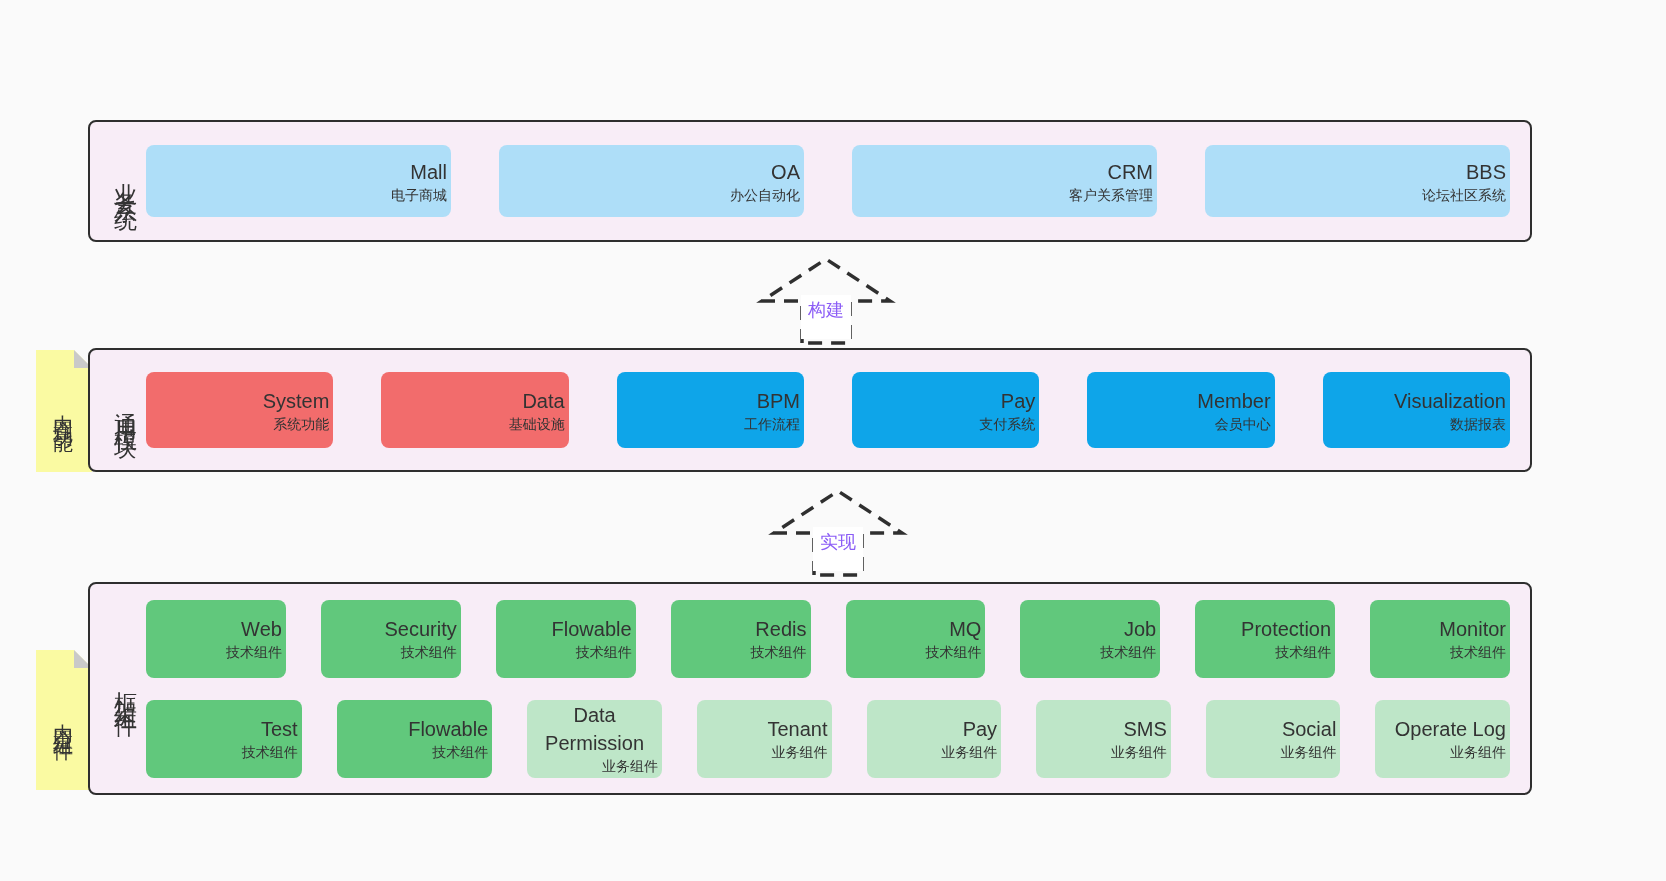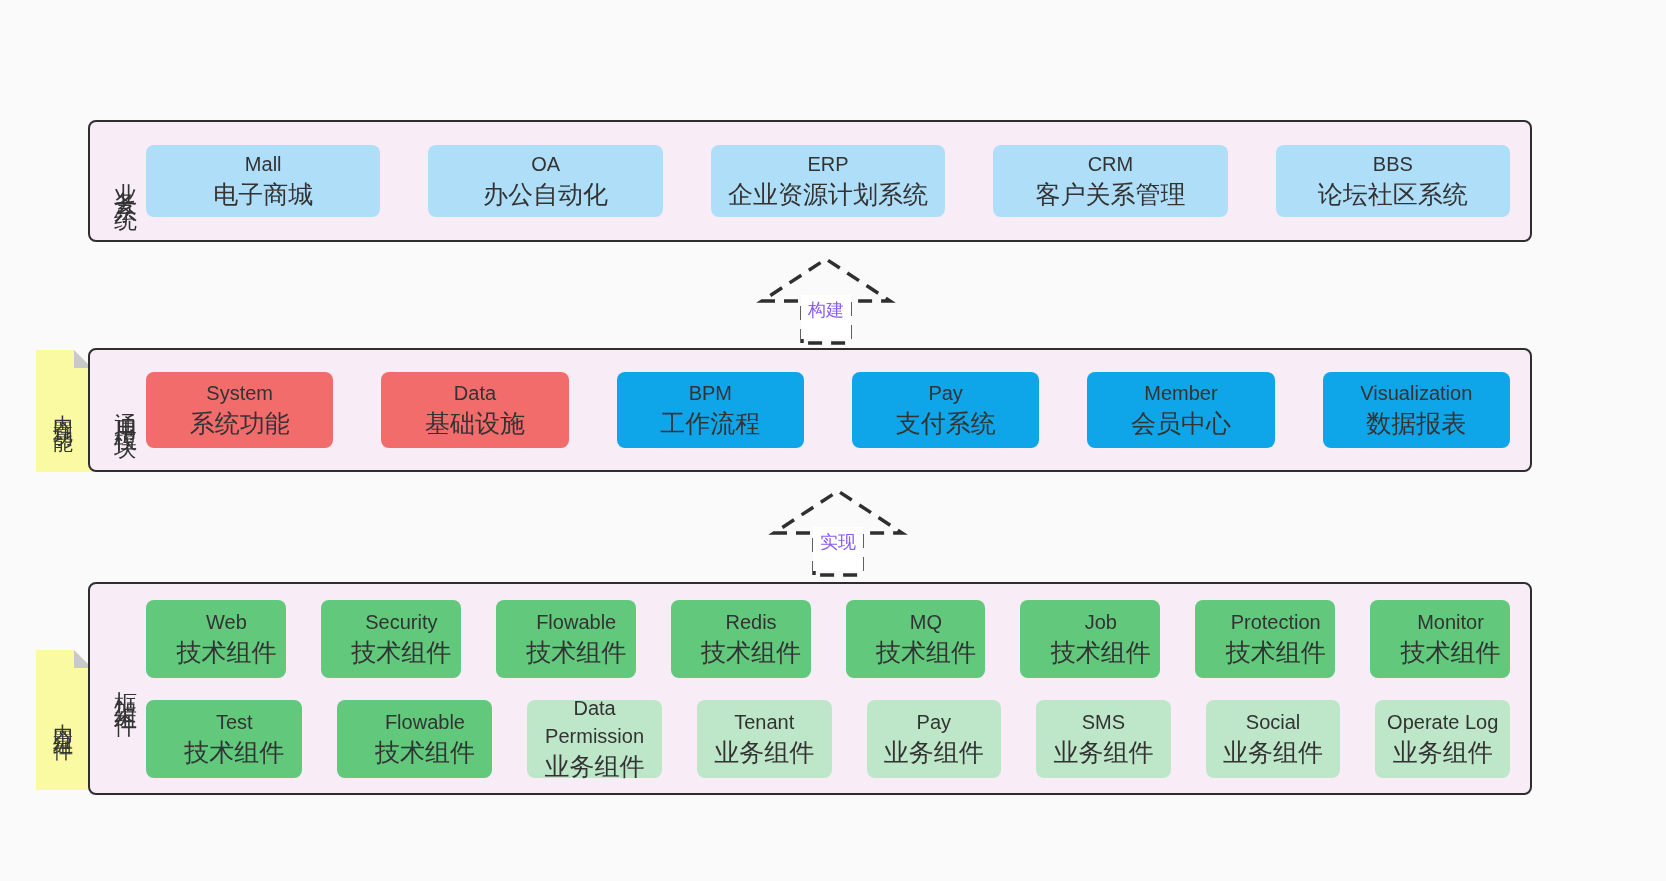--- a/index.html
+++ b/index.html
@@ -18,28 +18,28 @@
   .band-label{
     width:52px;flex:0 0 52px;display:flex;justify-content:center;
     writing-mode:vertical-rl;text-orientation:upright;
     font-size:23px;letter-spacing:8px;color:#333;
   }
   .boxes{flex:1;display:flex;gap:48px;padding:0 20px 0 4px;}
   .rows{flex:1;display:flex;flex-direction:column;gap:22px;padding:0 20px 0 4px;}
   .row{display:flex;gap:35px;}
   .box{
     flex:1;border-radius:8px;display:flex;flex-direction:column;
-    justify-content:center;align-items:center;text-align:center;padding:2px 4px;
+    justify-content:center;align-items:flex-end;text-align:center;padding:2px 4px;
     box-sizing:border-box;
   }
   .boxes .box{height:72px;}
   #band-modules .box{height:76px;}
   .row .box{height:78px;}
   .box .name{font-size:20px;line-height:1.4;}
-  .box .sub{font-size:25px;line-height:1.35;}
+  .box .sub{font-size:14px;line-height:1.35;}
   .blue{background:#aedef8;}
   .red{background:#f26c6c;}
   .pink{background:#0ea5e9;}
   .green-dark{background:#61c87c;padding-left:25px;}
   .green-light{background:#bee6c8;}
   .note{
     position:absolute;left:36px;width:56px;background:#fafaa2;z-index:1;
     display:flex;justify-content:center;align-items:center;
   }
   #note-features{top:350px;height:122px;}
@@ -79,24 +79,20 @@
     <div class="boxes">
       <div class="box blue">
         <div class="name">Mall</div>
         <div class="sub">电子商城</div>
       </div>
       <div class="box blue">
         <div class="name">OA</div>
         <div class="sub">办公自动化</div>
       </div>
       <div class="box blue">
-        <div class="name">ERP</div>
-        <div class="sub">企业资源计划系统</div>
-      </div>
-      <div class="box blue">
         <div class="name">CRM</div>
         <div class="sub">客户关系管理</div>
       </div>
       <div class="box blue">
         <div class="name">BBS</div>
         <div class="sub">论坛社区系统</div>
       </div>
     </div>
   </div>
 

